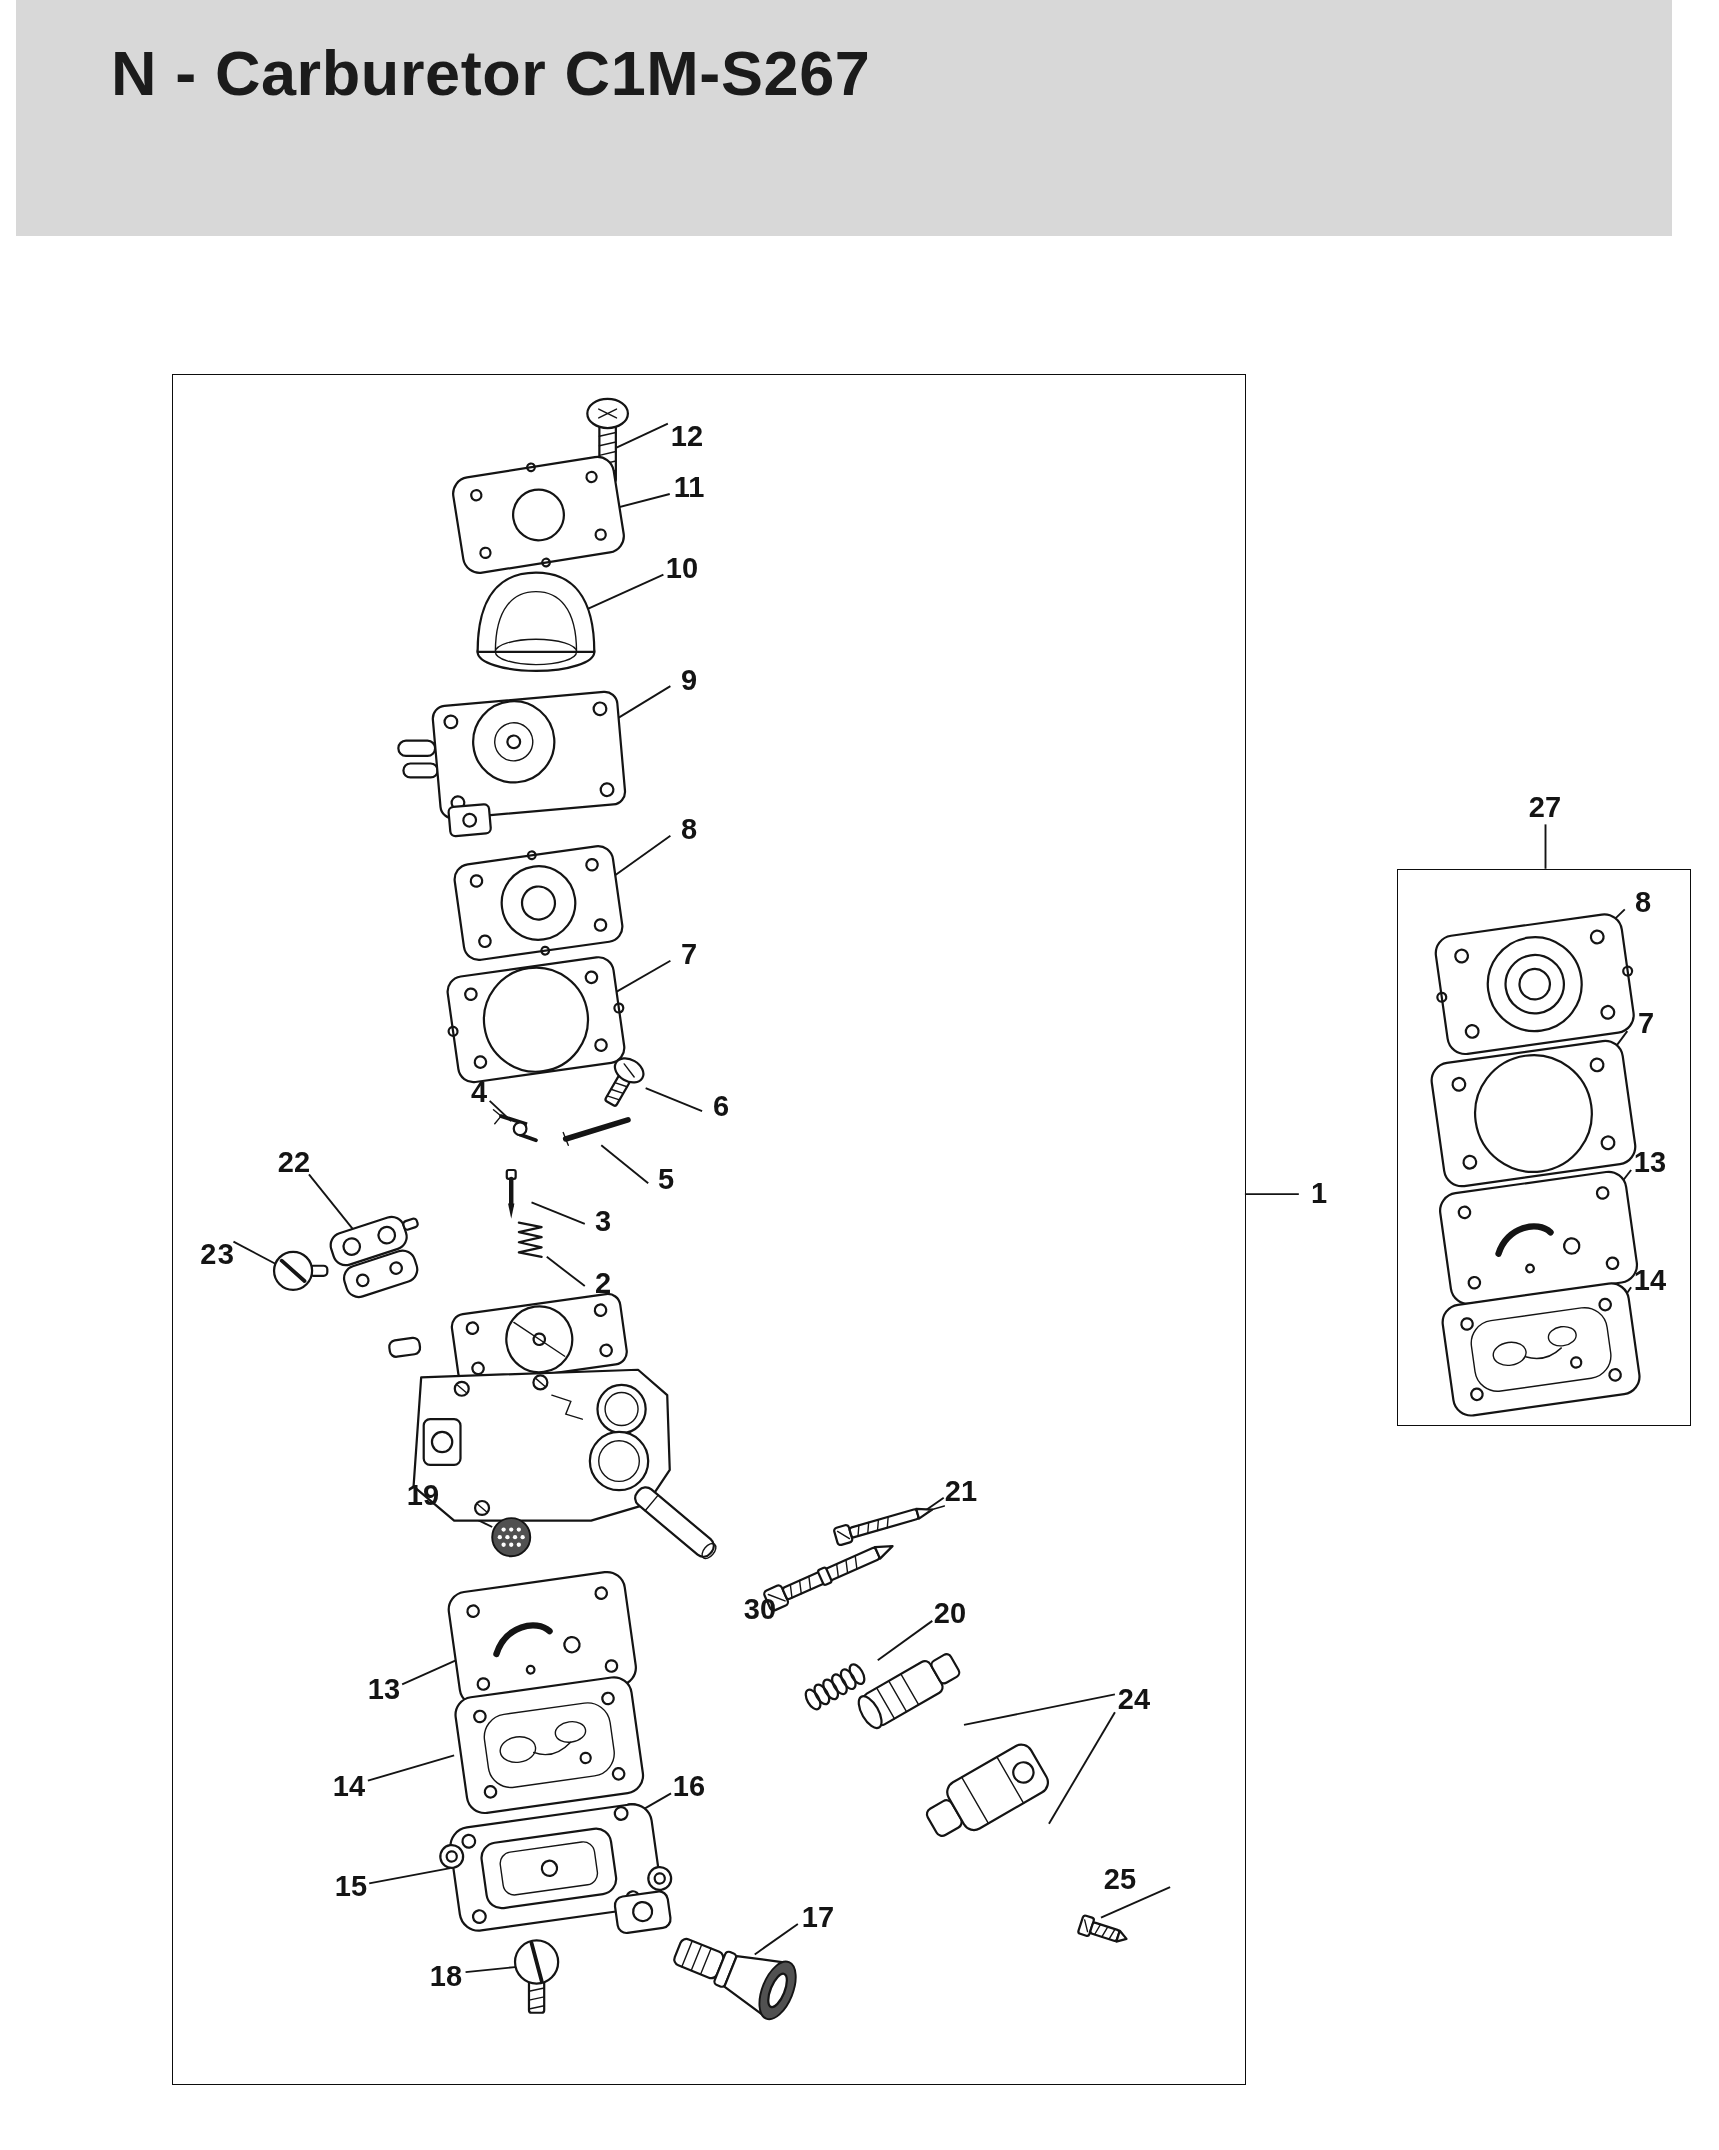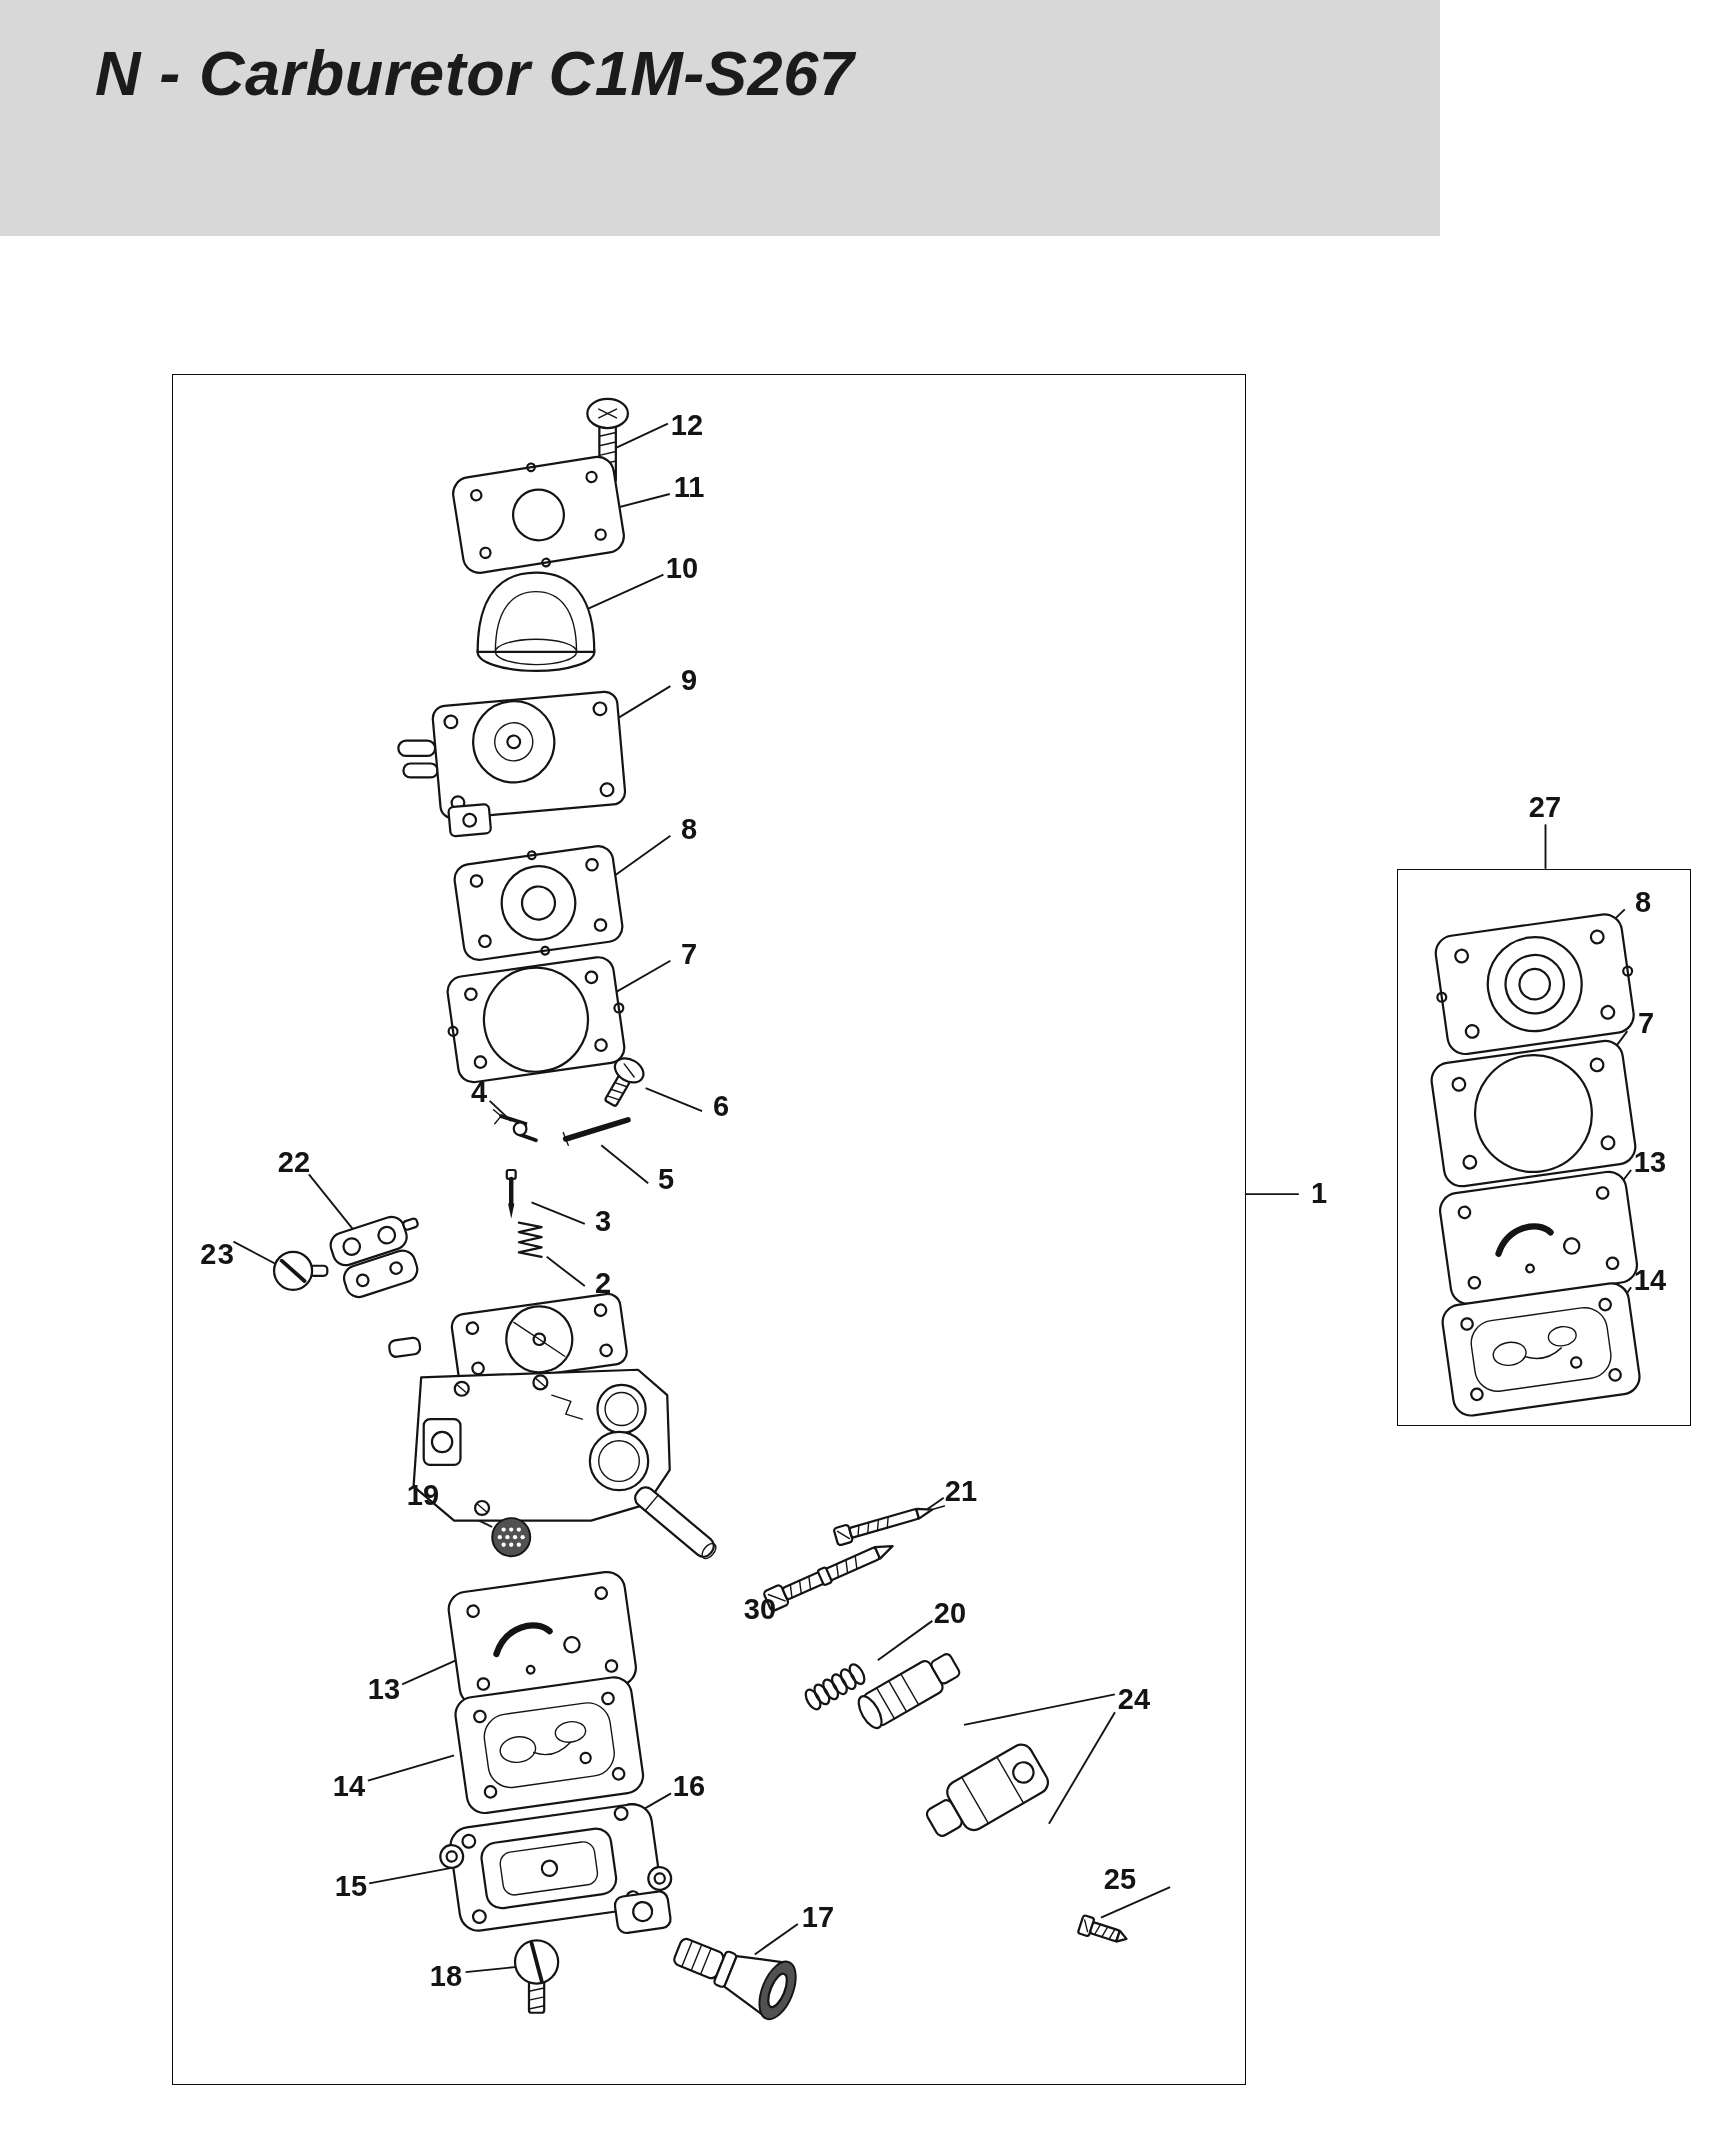--- a/index.html
+++ b/index.html
@@ -1,21 +1,21 @@
 <!DOCTYPE html>
 <html style="font-size:10px"><head>
 <meta charset="utf-8">
 <style>
   html,body{margin:0;padding:0;background:#ffffff;}
   .page{
     position:relative;width:1720px;height:2151px;background:#ffffff;
     font-family:"Liberation Sans",sans-serif;overflow:hidden;
   }
   .header{
-    position:absolute;left:0;top:0;width:1440px;height:236px;background:#d8d8d8;font-style:italic;
+    position:absolute;left:16px;top:0;width:1656px;height:236px;background:#d8d8d8;
   }
   .page-title{
     position:absolute;left:95px;top:37px;margin:0;
     font-size:63px;font-weight:bold;letter-spacing:0.6px;color:#1b1b1b;
     font-family:"Liberation Sans",sans-serif;
   }
   .frame{
     position:absolute;border:1.9px solid #0d0d0d;background:transparent;
   }
   .frame-main{left:172px;top:374px;width:1072px;height:1709px;}
@@ -415,21 +415,21 @@
       <circle class="st" cx="2540" cy="2184" r="9"></circle>
       <rect class="thin" x="2322" y="2072" width="216" height="112" rx="36"></rect>
       <ellipse class="thin" cx="2380" cy="2128" rx="26" ry="18"></ellipse>
       <ellipse class="thin" cx="2466" cy="2112" rx="22" ry="15"></ellipse>
       <path class="thin" d="M2404 2136 Q2434 2150 2462 2130"></path>
       <circle class="st" cx="2482" cy="2156" r="8"></circle>
     </g>
 
   </svg>
 
-  <div class="callout" style="left:687px;top:425px;">12</div>
+  <div class="callout" style="left:687px;top:436px;">12</div>
   <div class="callout" style="left:689px;top:487px;">11</div>
   <div class="callout" style="left:682px;top:568px;">10</div>
   <div class="callout" style="left:689px;top:680px;">9</div>
   <div class="callout" style="left:689px;top:829px;">8</div>
   <div class="callout" style="left:689px;top:954px;">7</div>
   <div class="callout" style="left:721px;top:1106px;">6</div>
   <div class="callout" style="left:666px;top:1179px;">5</div>
   <div class="callout" style="left:479px;top:1092px;">4</div>
   <div class="callout" style="left:603px;top:1221px;">3</div>
   <div class="callout" style="left:603px;top:1283px;">2</div>

